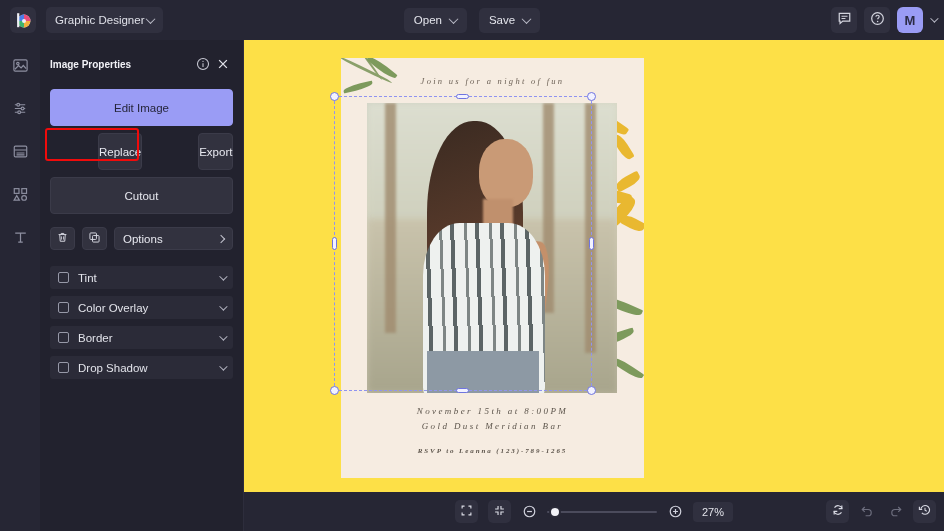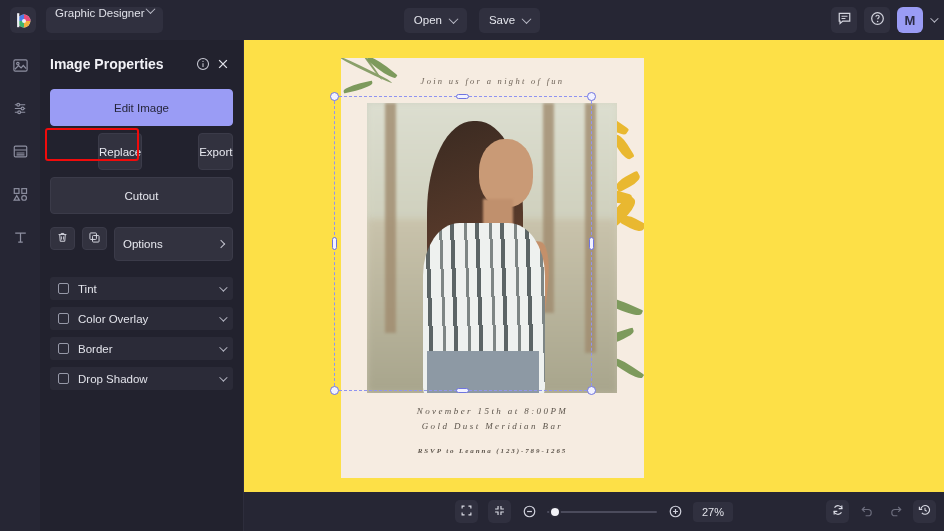--- a/index.html
+++ b/index.html
@@ -19,21 +19,21 @@
     display: flex; align-items: center;
   }
   .logo-btn {
     width: 26px; height: 26px; margin-left: 10px; border-radius: 6px;
     background: #30303f; display: flex; align-items: center; justify-content: center;
   }
   .logo-mark { position: relative; width: 17px; height: 17px; }
   .app-switch {
     margin-left: 10px; height: 26px; padding: 0 9px;
     background: #30303f; border-radius: 5px;
-    display: flex; gap: 3px;
+    display: flex; align-items: center; gap: 3px;
     color: #dfe0e8; font-size: 11.5px;
   }
   .chev { display: inline-block; width: 7px; height: 7px;
     border-right: 1.4px solid #b9bac6; border-bottom: 1.4px solid #b9bac6;
     transform: rotate(45deg) translate(-1px,-1px); }
   .center-actions {
     position: absolute; left: 0; right: 0; top: 0; height: 40px;
     display: flex; align-items: center; justify-content: center; gap: 12px;
     pointer-events: none;
   }
@@ -71,21 +71,21 @@
 
   
   .panel {
     position: absolute; left: 40px; top: 40px; width: 204px; height: 491px;
     background: #22222e; border-right: 1px solid #2d2d3c;
     padding: 10px 10px 0 10px;
   }
   .panel-head {
     display: flex; align-items: center; height: 28px; margin-bottom: 11px;
   }
-  .panel-title { color: #f1f1f6; font-size: 14px; font-weight: bold; flex: 1; }
+  .panel-title { color: #f1f1f6; font-size: 10px; font-weight: bold; flex: 1; }
   .head-ic { width: 20px; height: 20px; display: flex; align-items: center; justify-content: center; }
   .btn {
     height: 37px; border-radius: 4px; background: #32323f;
     display: flex; align-items: center; justify-content: center;
     color: #e7e8ef; font-size: 11.5px; border: 1px solid #3b3b49;
   }
   .btn.primary { background: #9a9cf5; color: #25253a; border-color: #9a9cf5; font-weight: 500; }
   .row2 { display: flex; gap: 8px; margin-top: 7px; position: relative; }
   .row2 .btn { flex: 1; margin-left: 48px; }
   .hl {
@@ -93,21 +93,21 @@
     border: 2.5px solid #f00b0b; border-radius: 3px; pointer-events: none;
   }
   .mt7 { margin-top: 7px; }
   .tools-row { display: flex; gap: 7px; margin-top: 13px; }
   .tool-sq {
     width: 25px; height: 23px; border-radius: 4px; background: #32323f;
     border: 1px solid #3b3b49;
     display: flex; align-items: center; justify-content: center;
   }
   .options-btn {
-    flex: 1; height: 34px; border-radius: 4px; background: #32323f;
+    flex: 1; height: 23px; border-radius: 4px; background: #32323f;
     border: 1px solid #3b3b49;
     display: flex; align-items: center; padding: 0 8px;
     color: #e7e8ef; font-size: 11.5px;
   }
   .options-btn .arw { margin-left: auto; width: 6px; height: 6px;
     border-right: 1.4px solid #c3c4cf; border-top: 1.4px solid #c3c4cf;
     transform: rotate(45deg); }
   .acc-list { margin-top: 16px; }
   .acc {
     height: 23px; background: #2b2b38; border-radius: 3px;

